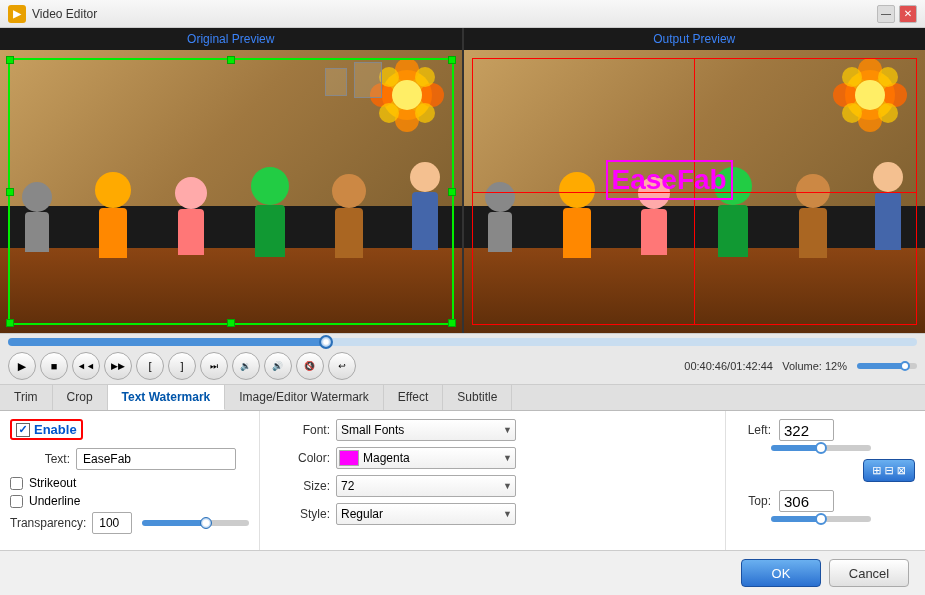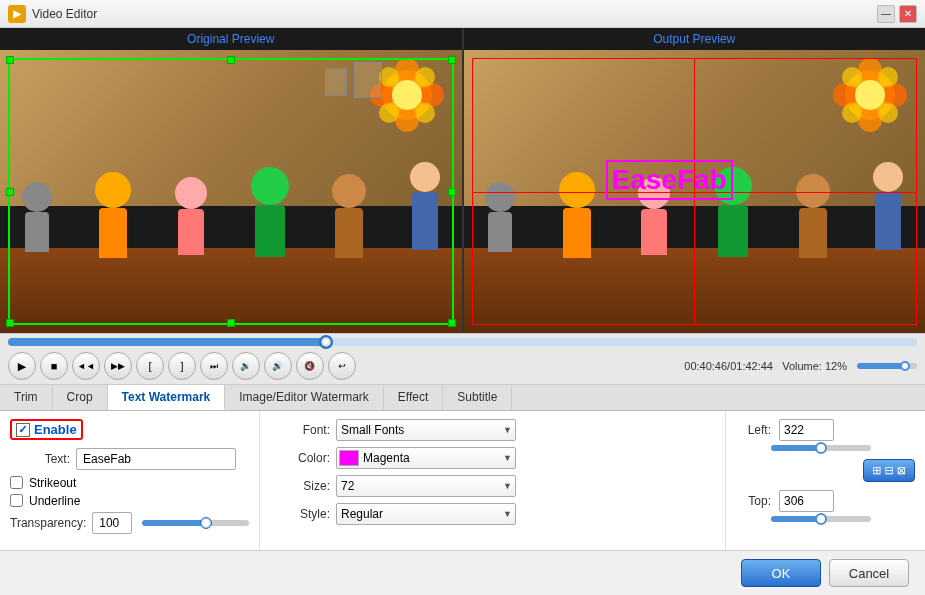--- a/index.html
+++ b/index.html
@@ -279,21 +279,21 @@
       background: #ff00ff;
       border: 1px solid #aaa;
       display: inline-block;
       vertical-align: middle;
       margin-right: 4px;
     }
 
     
     .check-row {
       display: flex;
-      align-items: flex-start;
+      align-items: flex-end;
       gap: 6px;
       margin-bottom: 4px;
     }
 
     
     .slider-mini {
       width: 120px; height: 6px;
       background: linear-gradient(to right, #4a90d9 60%, #ccc 60%);
       border-radius: 3px;
       position: relative;
@@ -313,21 +313,21 @@
       display: flex;
       align-items: center;
       gap: 8px;
     }
     .pos-label { width: 35px; text-align: right; font-size: 12px; color: #333; }
     .pos-input {
       width: 55px; height: 22px;
       border: 1px solid #aaa;
       border-radius: 2px;
       padding: 2px 4px;
-      font-size: 12px;
+      font-size: 15px;
     }
 
     .pos-slider {
       width: 100px; height: 6px;
       background: linear-gradient(to right, #4a90d9 50%, #ccc 50%);
       border-radius: 3px;
       position: relative;
     }
     .pos-slider-thumb {
       position: absolute;

